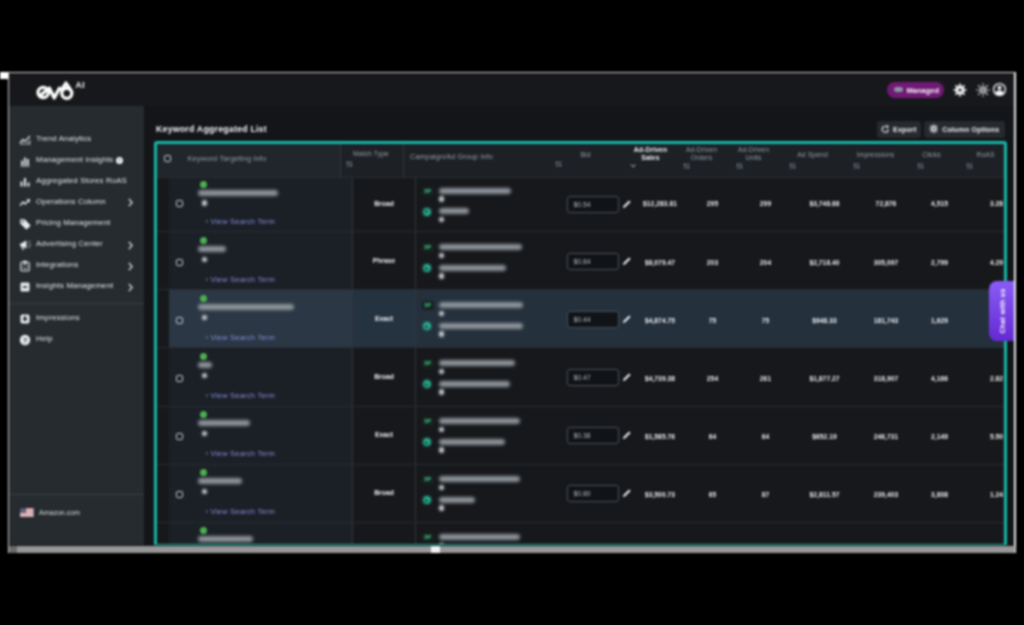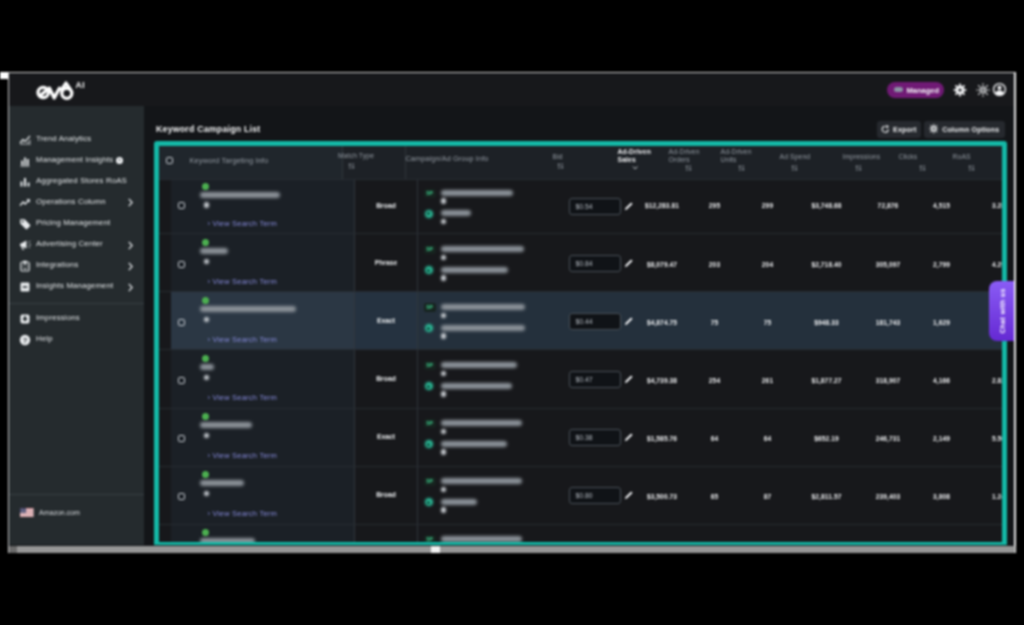--- a/index.html
+++ b/index.html
@@ -33,21 +33,21 @@
   #hscroll .dark { position:absolute; left:0; top:0; width:8px; height:7px; background:#6a6a6a; }
   #hscroll .white { position:absolute; left:422px; top:0px; width:9px; height:7px; background:#f2f2f2; }
 
   
   #title { left:12px; top:18px; font-size:8.8px; font-weight:bold; color:#f4f5f6; letter-spacing:0.2px; }
   .tbtn { position:absolute; top:15px; height:17px; background:#26292e; border-radius:3px;
     color:#f0f1f3; font-size:7px; font-weight:bold; display:flex; align-items:center; justify-content:center; letter-spacing:0.2px; white-space:nowrap; }
   .tbtn svg { flex:0 0 auto; }
 
   
-  #table { left:9.5px; top:35px; width:853px; height:406px; border:5px solid #14b8a6; border-radius:3px; overflow:hidden; background:#17181b; }
+  #table { left:9.5px; top:35px; width:853px; height:406px; border:3px solid #14b8a6; border-radius:3px; overflow:hidden; background:#17181b; }
   .trow { position:absolute; left:0; width:851px;margin-left:12px; }
   .cell-kw { position:absolute; left:0; top:0; width:184px; height:100%; background:#1b2026; border-right:1px solid #30363c; }
   .cell-mt { position:absolute; left:184px; top:0; width:63px; height:100%; background:#17181b; border-right:1px solid #30363c; }
   .cell-rest { position:absolute; left:247px; top:0; width:604px; height:100%; background:#17181b; }
   .hl .cell-kw { background:#2b3744; }
   .hl .cell-mt { background:#253240; }
   .hl .cell-rest { background:#24303c; }
   .rowline { position:absolute; left:0; width:851px; height:1px; background:#272c31; }
 
   .cb { position:absolute; width:7px; height:7px; border:1.3px solid #cfd4d9; border-radius:1.5px; background:transparent; }
@@ -61,21 +61,21 @@
   .bid { position:absolute; width:52px; height:17px; background:#101317; border:1px solid #4a5158; border-radius:3px;
     color:#b9bfc6; font-size:6.8px; line-height:15.5px; padding-left:6px; }
   .pencil { position:absolute; width:9px; height:9px; }
   .num { position:absolute; font-size:6.6px; font-weight:bold; color:#f2f3f5; text-align:center; width:60px; letter-spacing:0.1px; }
 
   
   #thead { position:absolute; left:0; top:0; width:851px; height:34px; }
   #thead .cell-kw { background:#20262c; }
   #thead .cell-mt { background:#1d2126; }
   #thead .cell-rest { background:#1d2126; }
-  .hlabel { position:absolute; font-size:6.8px; color:#969da5; text-align:left; width:70px; letter-spacing:0.1px; line-height:8px; }
+  .hlabel { position:absolute; font-size:6.8px; color:#969da5; text-align:center; width:70px; letter-spacing:0.1px; line-height:8px; }
   .sorts { position:absolute; width:7px; height:8px; }
 
   
   #chat { left:989px; top:281px; width:25px; height:60px; background:linear-gradient(180deg,#8a5cf5,#6529d3);
     border-radius:8px 0 0 8px; }
   #chat span { position:absolute; left:50%; top:50%; transform:translate(-50%,-50%) rotate(180deg);
     writing-mode:vertical-rl; font-size:7px; font-weight:bold; color:#fff; letter-spacing:0.3px; white-space:nowrap; }
 </style>
 </head>
 <body>
@@ -242,21 +242,21 @@
             <circle cx="6.5" cy="3.2" r="0.45"></circle>
             <circle cx="1.5" cy="4.9" r="0.45"></circle>
             <circle cx="3.5" cy="4.9" r="0.45"></circle>
             <circle cx="5.5" cy="4.9" r="0.45"></circle>
             <circle cx="7.2" cy="4.9" r="0.45"></circle>
           </g>
         </svg>
 <div style="position:absolute;left:30px;top:403.5px;font-size:7px;color:#dcdfe2;">Amazon.com</div>
 </div>
     <div id="content" class="abs">
-      <div id="title" class="abs">Keyword Campaign List</div>
+      <div id="title" class="abs">Keyword Aggregated List</div>
 <div class="tbtn" style="left:732.5px;width:44px;"><svg style="width:8.5px;height:8.5px;margin-right:4px" viewBox="0 0 10 10">
             <path d="M5 1.4 a3.6 3.6 0 1 0 3.6 3.6" stroke="#f0f1f3" stroke-width="1.3" fill="none"></path>
             <path d="M5.8 0 L9.6 1.5 L6.4 4 Z" fill="#f0f1f3"></path>
           </svg>Export</div>
 <div class="tbtn" style="left:779.5px;width:81px;"><svg style="width:9.5px;height:9.5px;margin-right:4px" viewBox="0 0 16 16">
             <g fill="#f0f1f3">
               <circle cx="8" cy="8" r="4.6"></circle>
               <rect x="7" y="0" width="2" height="3.2" rx="0.8" transform="rotate(0 8 8)"></rect>
               <rect x="7" y="0" width="2" height="3.2" rx="0.8" transform="rotate(45 8 8)"></rect>
               <rect x="7" y="0" width="2" height="3.2" rx="0.8" transform="rotate(90 8 8)"></rect>

